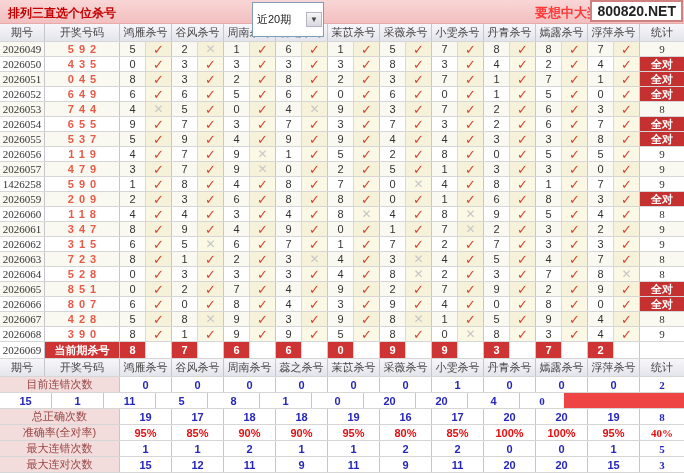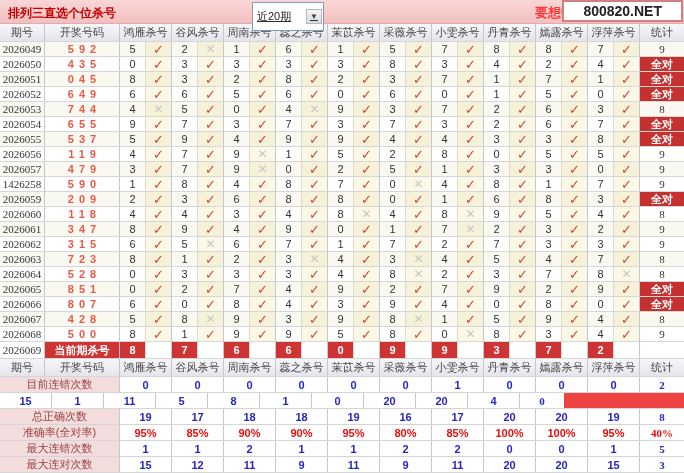--- a/index.html
+++ b/index.html
@@ -12,37 +12,36 @@
 
   
   #topbar {
     position:relative; height:24px; background:linear-gradient(#f9d6d6,#f3bfbf);
     border-bottom:1px solid #e5aaaa;
   }
   #title {
     position:absolute; left:8px; top:5px; font-weight:bold; font-size:12px; color:#c40000;
   }
   #range-select {
-    position:absolute; left:252px; top:2px; width:72px; height:29px;
+    position:absolute; left:252px; top:2px; width:72px; height:35px;
     background:#fff; border:1px solid #7f9db9; display:flex; align-items:center;
     cursor:pointer;
-    text-decoration:underline;
   }
   #range-select .val { flex:1; padding-left:4px; color:#222; }
   #range-select .arrow {
     width:16px; height:15px; margin-right:1px; background:linear-gradient(#f6f6f6,#d8d8e2);
     border:1px solid #b5b5c5; font-size:8px; color:#444; text-align:center; line-height:14px;
   }
   #promo {
     position:absolute; right:84px; top:4px; color:#ff3838; font-weight:bold; font-size:13px;
     white-space:nowrap; overflow:hidden;
   }
   #site-badge {
     position:absolute; right:1px; top:0px; background:#fff; border:2px solid #cf8080;
-    padding:1px 19px; font-size:14px; font-weight:bold; color:#222; letter-spacing:0px;
+    padding:1px 5px; font-size:14px; font-weight:bold; color:#222; letter-spacing:0px;
   }
 
   
   .row { display:flex; width:684px; border-bottom:1px solid #d6d6d6; }
   .cell {
     border-right:1px solid #ddd9cd; display:flex; align-items:center; justify-content:center;
     overflow:hidden; white-space:nowrap;
   }
   .c-period { width:45px; border-right:1px solid #c6c6cc;font-family:Liberation Serif, serif; }
   .c-draw   { width:75px; border-right:1px solid #c6c6cc; }
@@ -1042,21 +1041,21 @@
         <div class="cell c-mark">
           <span class="check">✓</span>
         </div>
         <div class="cell c-stat">
           <span class="stat-num">8</span>
         </div>
       </div>
       <div class="row">
         <div class="cell c-period">2026068</div>
         <div class="cell c-draw">
-          <span class="draw-digits">500</span>
+          <span class="draw-digits">390</span>
         </div>
         <div class="cell c-num">8</div>
         <div class="cell c-mark">
           <span class="check">✓</span>
         </div>
         <div class="cell c-num">1</div>
         <div class="cell c-mark">
           <span class="check">✓</span>
         </div>
         <div class="cell c-num">9</div>

